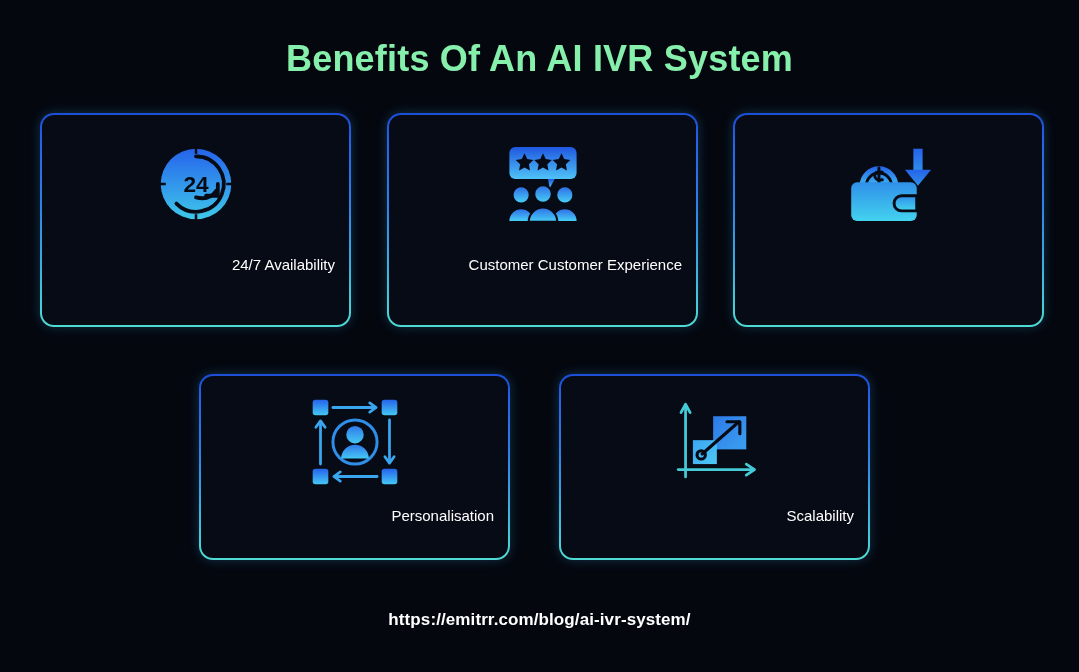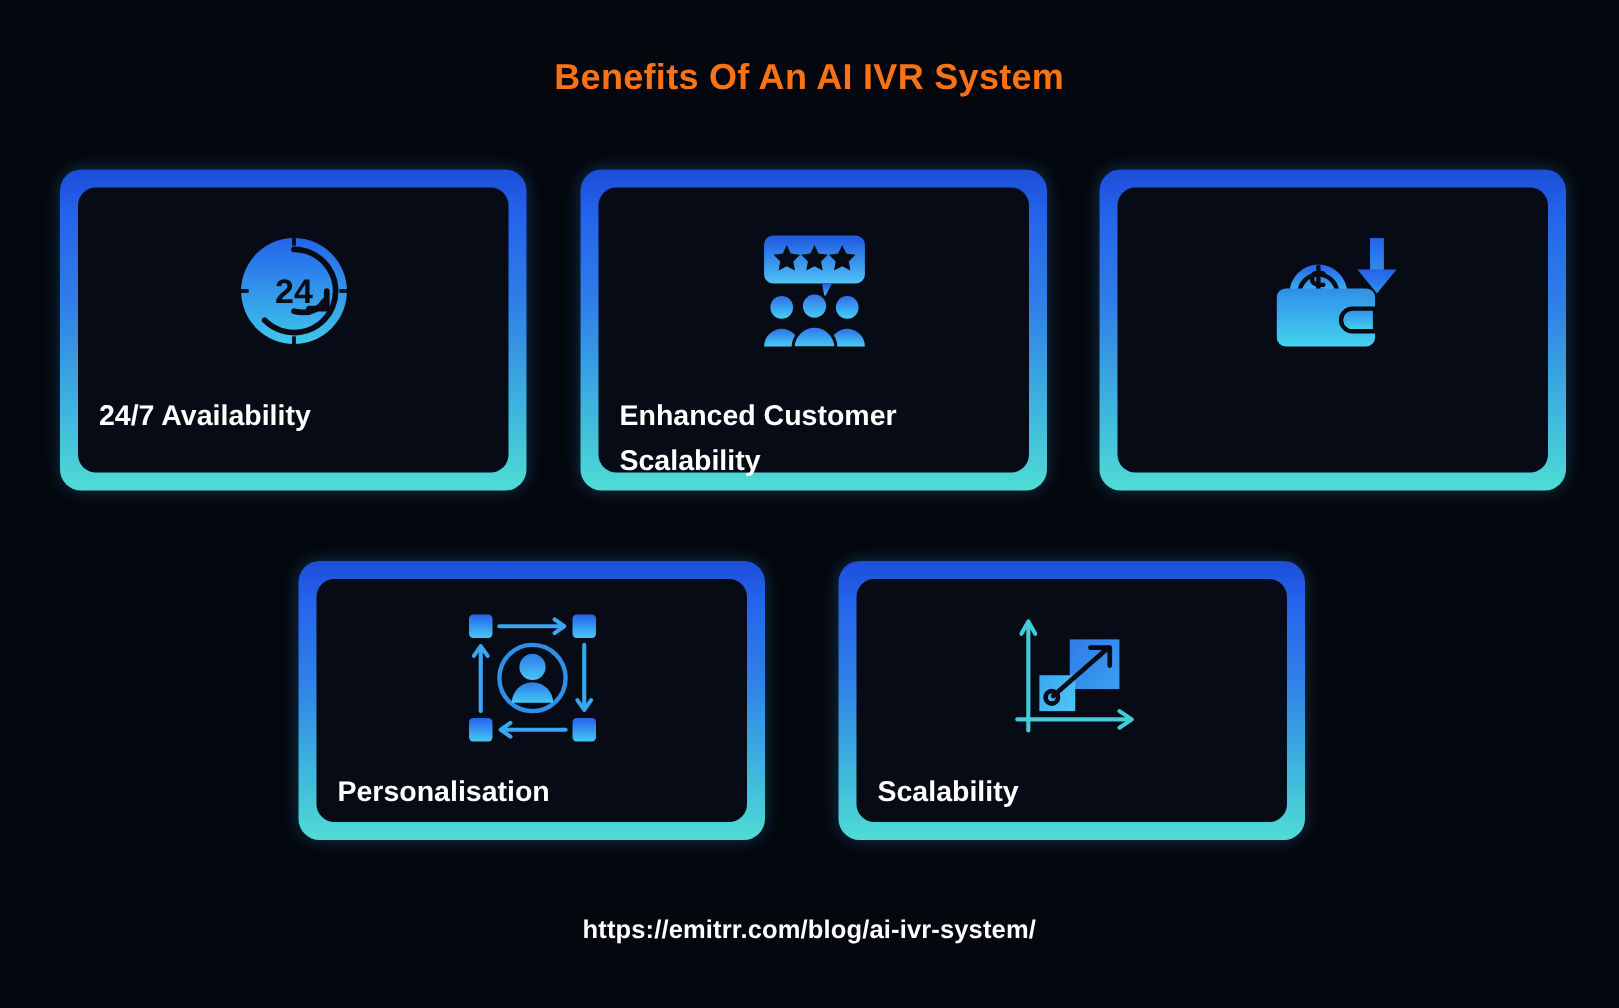--- a/index.html
+++ b/index.html
@@ -23,31 +23,31 @@
     height: 672px;
   }
 
   
   .page-title {
     position: absolute;
     top: 38px;
     left: 0;
     width: 1079px;
     text-align: center;
-    font-size: 24px;
+    font-size: 36px;
     font-weight: bold;
     letter-spacing: 0.2px;
-    color: #f97316;
+    color: #86efac;
   }
 
   
   .card {
     position: absolute;
     border-radius: 14px;
-    padding: 12px;
+    padding: 2px;
     background: linear-gradient(180deg, #1d4ed8 0%, #2563eb 14%, #2f7fe8 42%, #3fb7dd 76%, #4fdcd4 100%);
     box-shadow: 0 0 12px rgba(56, 160, 230, 0.28);
   }
 
   .card-inner {
     width: 100%;
     height: 100%;
     border-radius: 12px;
     background: #070b15;
     display: flex;
@@ -59,23 +59,23 @@
   .card-icon {
     position: absolute;
     left: 50%;
     transform: translateX(-50%);
   }
 
   .card-label {
     position: absolute;
     left: 0;
     width: 100%;
-    text-align: left;
-    font-size: 19px;
-    font-weight: bold;
+    text-align: right;
+    font-size: 15px;
+    font-weight: normal;
     color: #ffffff;
     line-height: 1.6;
     padding: 0 14px;
   }
 
   
   #card-0 { left: 40px;  top: 113px; width: 311px; height: 214px; }
   #card-1 { left: 387px; top: 113px; width: 311px; height: 214px; }
   #card-2 { left: 733px; top: 113px; width: 311px; height: 214px; }
 
@@ -165,21 +165,21 @@
           </g>
 
           <circle cx="24" cy="63" r="9" fill="url(#gppl)"></circle>
           <path d="M10 94 a14 14 0 0 1 28 0 Z" fill="url(#gppl)"></path>
           <circle cx="76" cy="63" r="9" fill="url(#gppl)"></circle>
           <path d="M62 94 a14 14 0 0 1 28 0 Z" fill="url(#gppl)"></path>
           <circle cx="50" cy="62" r="10.5" fill="url(#gppl)" stroke="#070b15" stroke-width="2.5"></circle>
           <path d="M33 95 a17 17 0 0 1 34 0 Z" fill="url(#gppl)" stroke="#070b15" stroke-width="2.5"></path>
         </svg>
       </div>
-      <div class="card-label">Enhanced Customer Scalability</div>
+      <div class="card-label">Customer Customer Experience</div>
     </div>
   </div>
 
   <div class="card" id="card-2">
     <div class="card-inner">
       <div class="card-icon">
         <svg width="90" height="84" viewBox="0 0 106 100">
           <defs>
             <linearGradient id="gwal" x1="0" y1="0" x2="0" y2="1">
               <stop offset="0%" stop-color="#2f8fe8"></stop>

